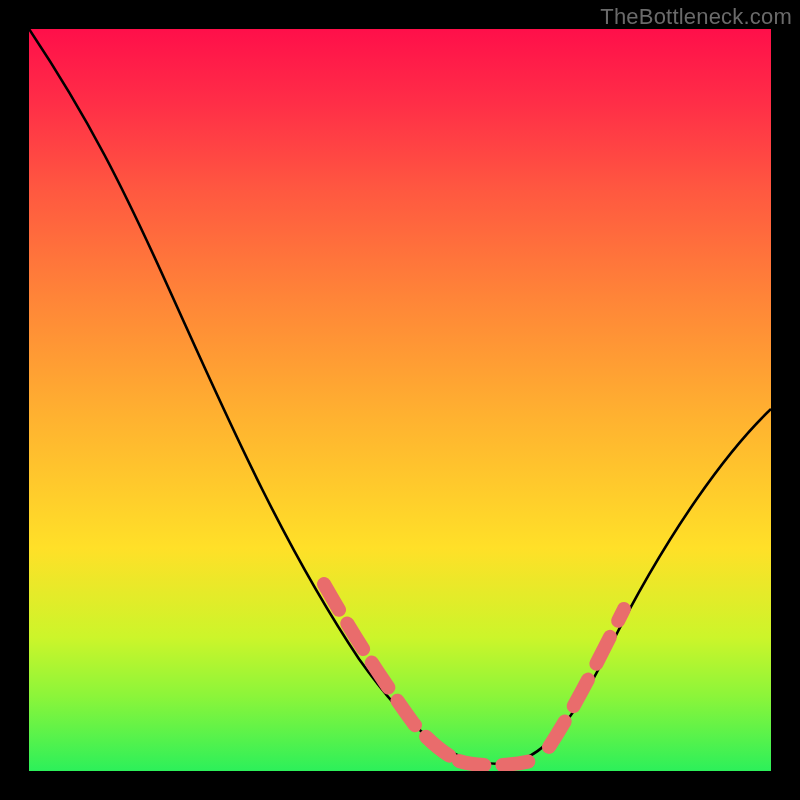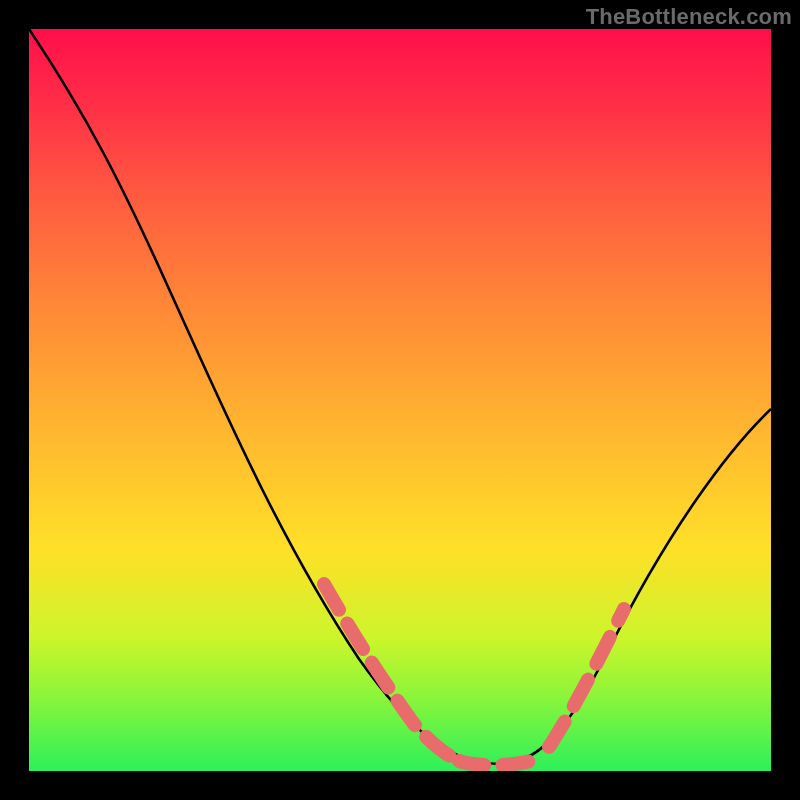--- a/index.html
+++ b/index.html
@@ -37,21 +37,21 @@
       #2cf05a 100%
     );
   }
   .watermark {
     position: absolute;
     top: 4px;
     right: 8px;
     color: #6a6a6a;
     font-size: 22px;
     letter-spacing: 0.2px;
-    font-weight: 700;
+    font-weight: 400;
     user-select: none;
   }
   svg.curve {
     position: absolute;
     left: 0;
     top: 0;
     width: 742px;
     height: 742px;
   }
 </style>

